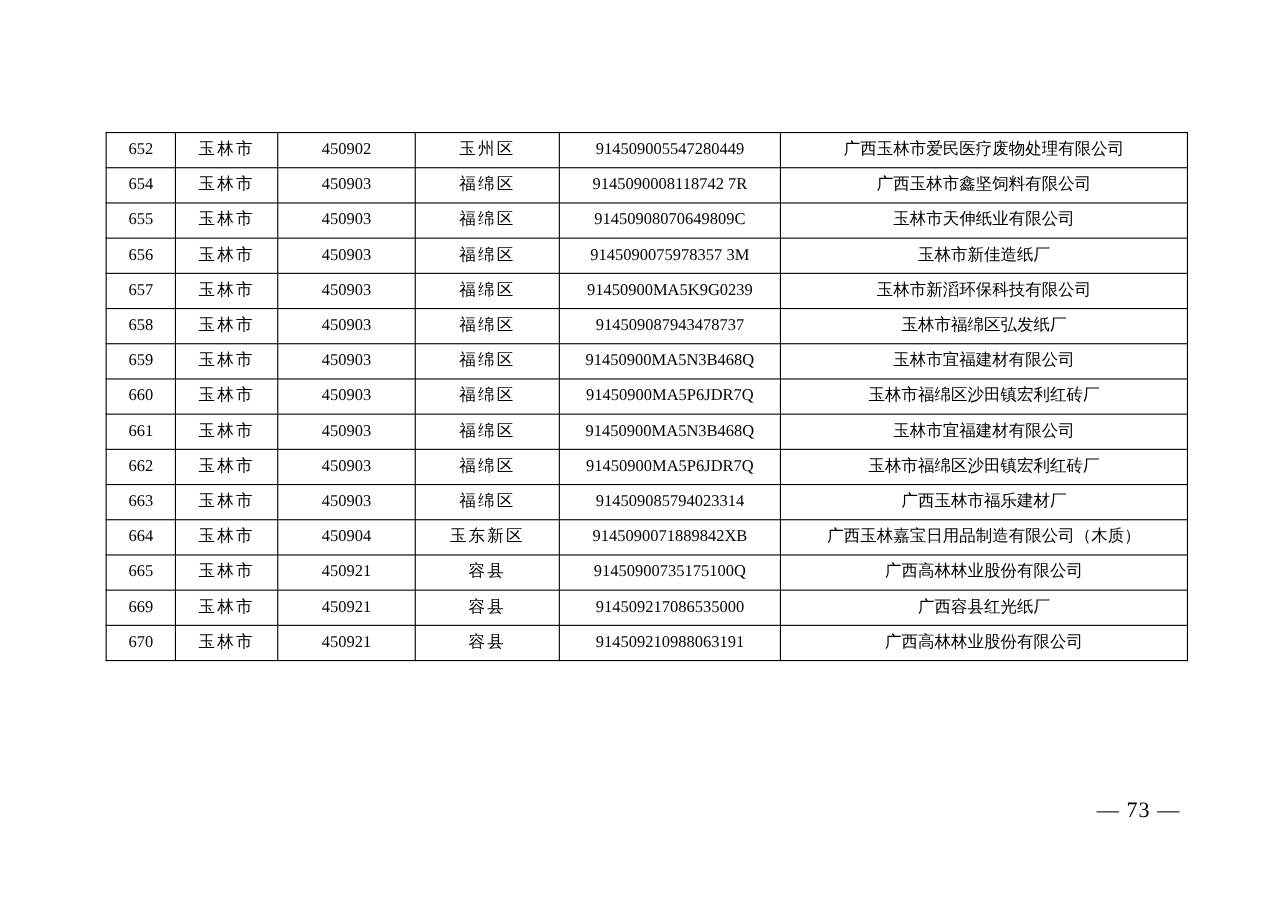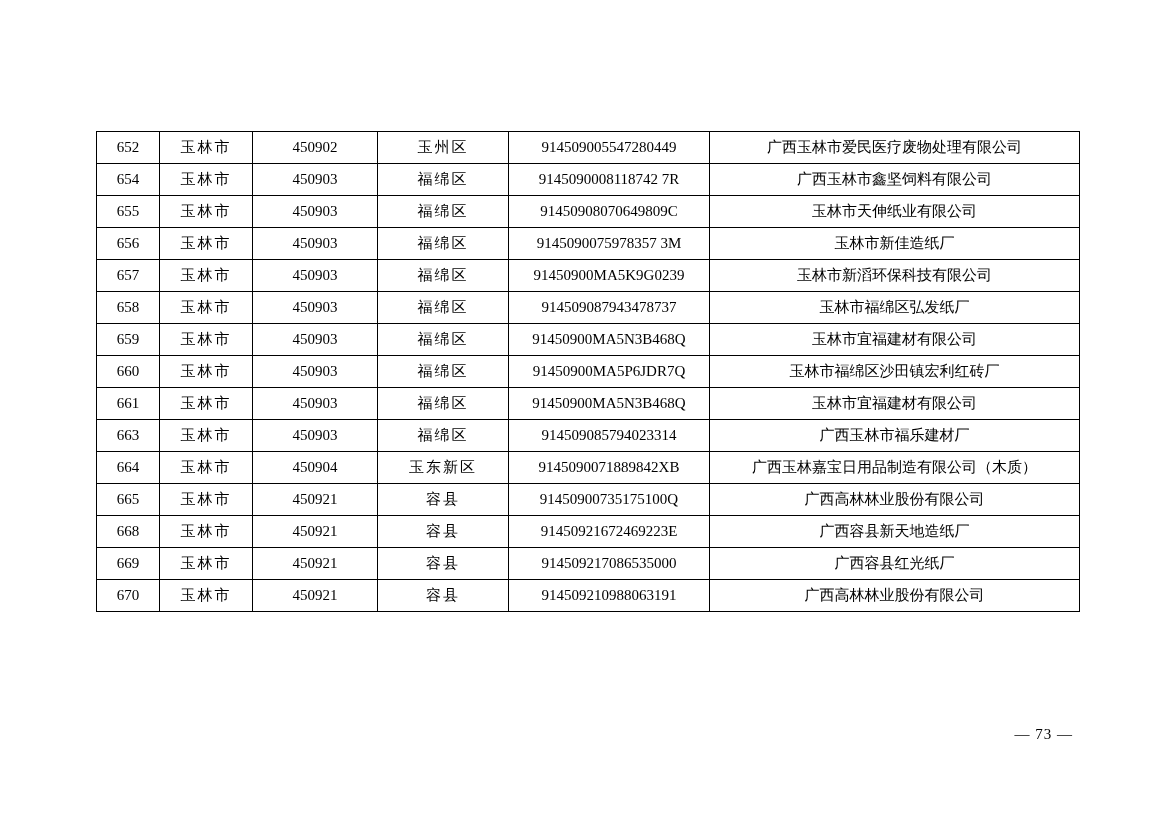--- a/index.html
+++ b/index.html
@@ -18,21 +18,21 @@
   .page {
     position: absolute;
     left: 0;
     top: 0;
     width: 1169px;
     height: 826px;
   }
   .table-wrap {
     position: absolute;
     left: 96px;
-    top: 131px;
+    top: 120px;
     width: 977px;
   }
   table.data-table {
     border-collapse: collapse;
     width: 977px;
     table-layout: fixed;
   }
   table.data-table td {
     border: 1px solid #000000;
     height: 31px;
@@ -55,21 +55,21 @@
     font-family: "Liberation Serif", "DejaVu Serif", serif;
     font-size: 15.5px;
   }
   .c-idx {
     font-size: 15.5px;
   }
   .page-number {
     position: absolute;
     right: 96px;
     top: 726px;
-    font-size: 15px;
+    font-size: 20px;
     letter-spacing: 1px;
     text-align: right;
   }
 </style>
 </head>
 <body>
 
 <div class="page">
 
   <div class="table-wrap">
@@ -141,20 +141,28 @@
           </tr>
           <tr>
             <td class="c-idx">661</td>
             <td class="c-city">玉林市</td>
             <td class="c-code">450903</td>
             <td class="c-district">福绵区</td>
             <td class="c-credit">91450900MA5N3B468Q</td>
             <td class="c-name">玉林市宜福建材有限公司</td>
           </tr>
           <tr>
+            <td class="c-idx">662</td>
+            <td class="c-city">玉林市</td>
+            <td class="c-code">450903</td>
+            <td class="c-district">福绵区</td>
+            <td class="c-credit">91450900MA5P6JDR7Q</td>
+            <td class="c-name">玉林市福绵区沙田镇宏利红砖厂</td>
+          </tr>
+          <tr>
             <td class="c-idx">663</td>
             <td class="c-city">玉林市</td>
             <td class="c-code">450903</td>
             <td class="c-district">福绵区</td>
             <td class="c-credit">914509085794023314</td>
             <td class="c-name">广西玉林市福乐建材厂</td>
           </tr>
           <tr>
             <td class="c-idx">664</td>
             <td class="c-city">玉林市</td>
@@ -165,28 +173,20 @@
           </tr>
           <tr>
             <td class="c-idx">665</td>
             <td class="c-city">玉林市</td>
             <td class="c-code">450921</td>
             <td class="c-district">容县</td>
             <td class="c-credit">91450900735175100Q</td>
             <td class="c-name">广西高林林业股份有限公司</td>
           </tr>
           <tr>
-            <td class="c-idx">668</td>
-            <td class="c-city">玉林市</td>
-            <td class="c-code">450921</td>
-            <td class="c-district">容县</td>
-            <td class="c-credit">91450921672469223E</td>
-            <td class="c-name">广西容县新天地造纸厂</td>
-          </tr>
-          <tr>
             <td class="c-idx">669</td>
             <td class="c-city">玉林市</td>
             <td class="c-code">450921</td>
             <td class="c-district">容县</td>
             <td class="c-credit">914509217086535000</td>
             <td class="c-name">广西容县红光纸厂</td>
           </tr>
           <tr>
             <td class="c-idx">670</td>
             <td class="c-city">玉林市</td>

